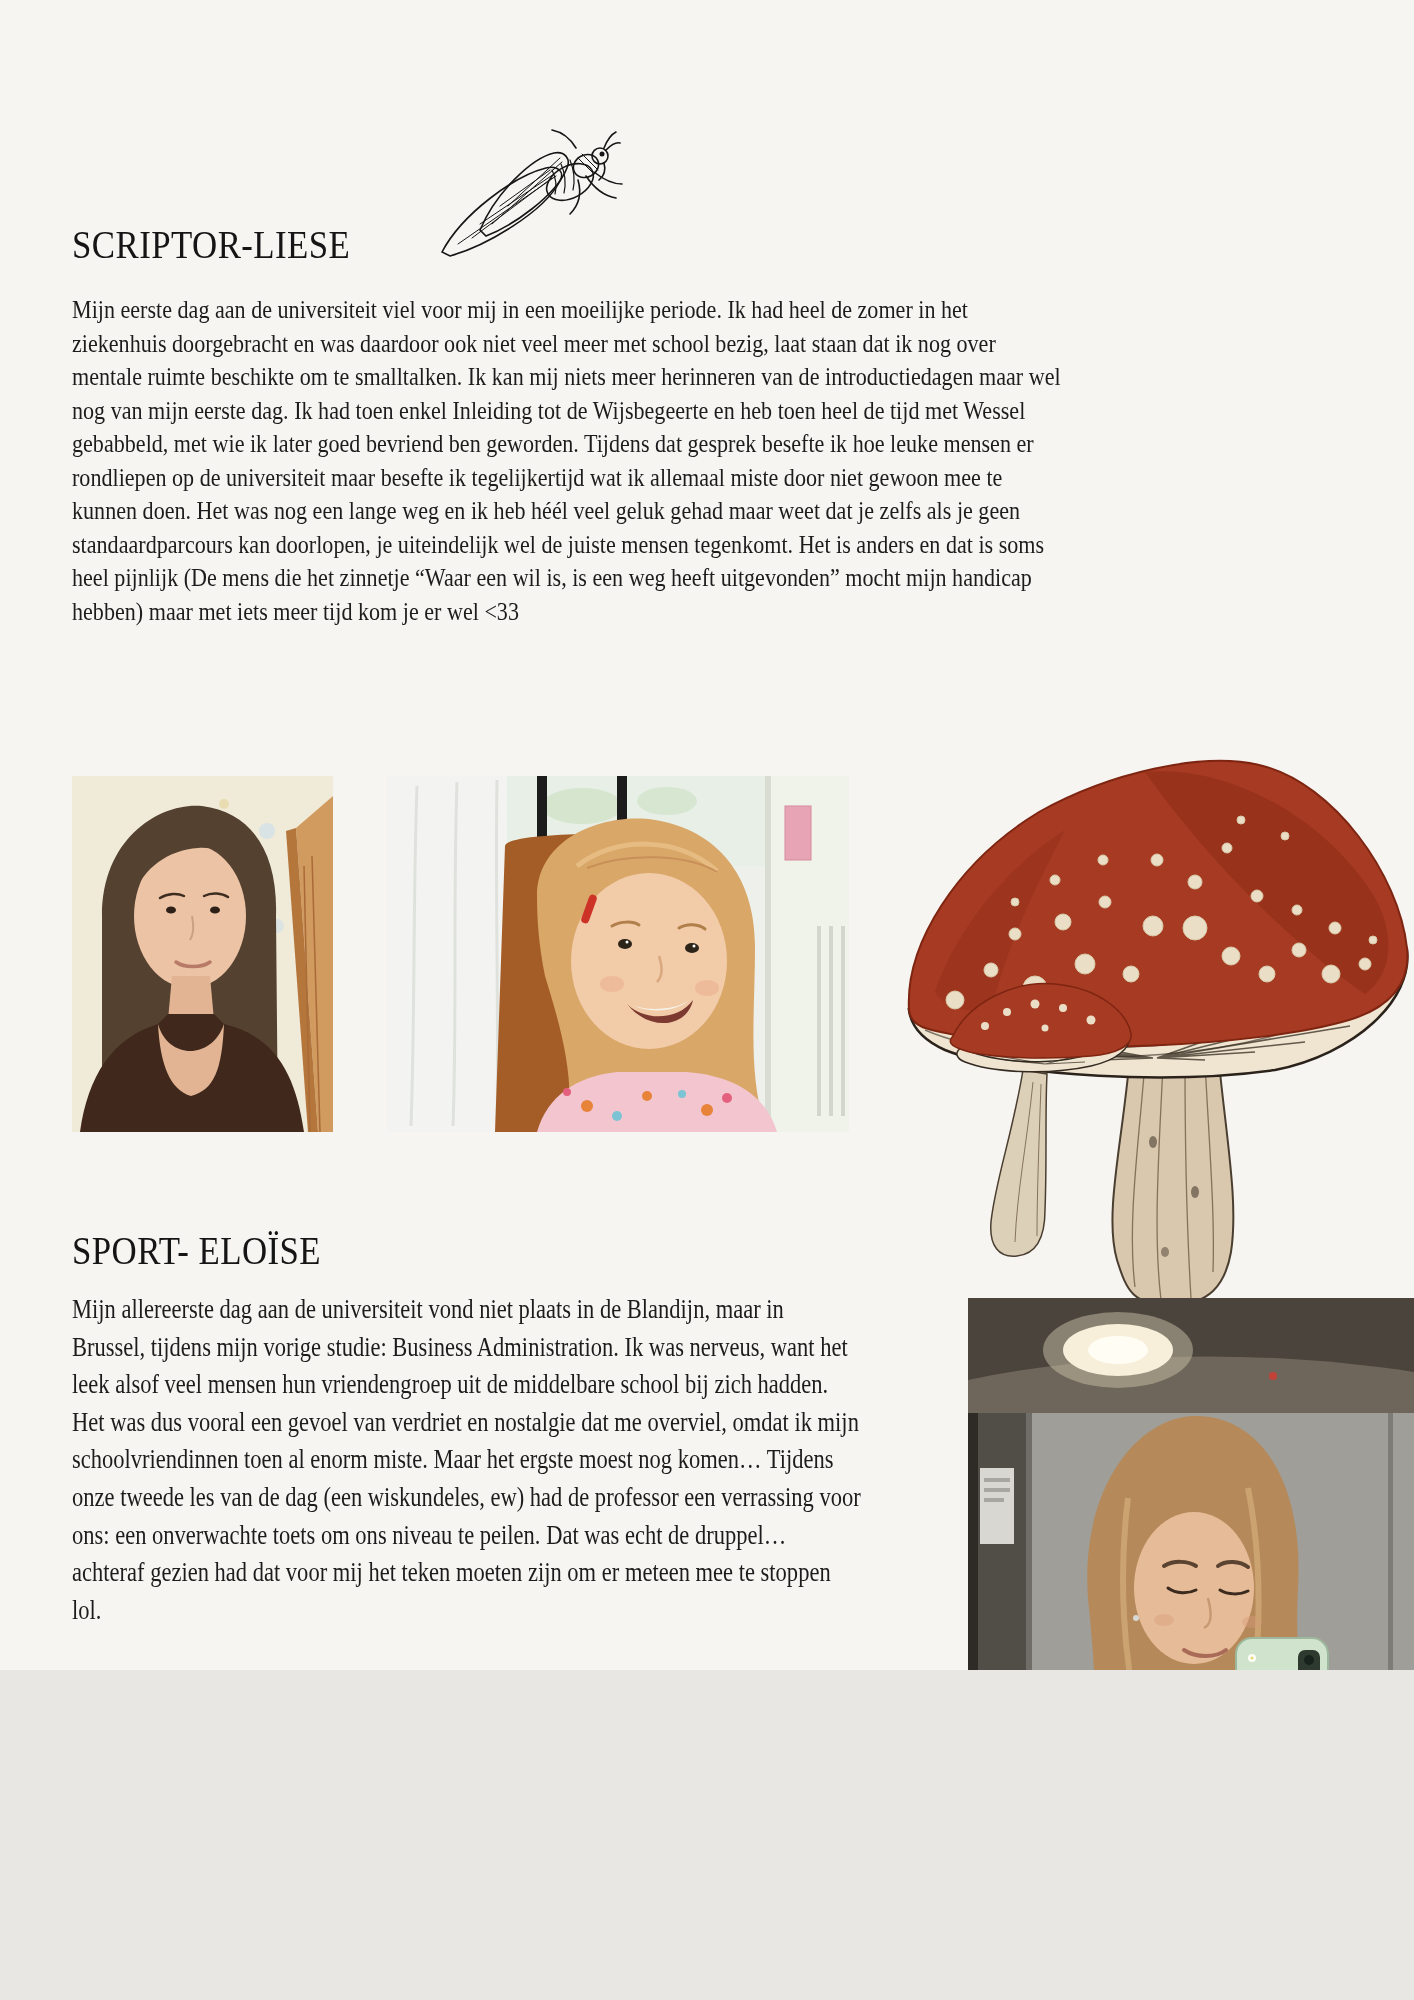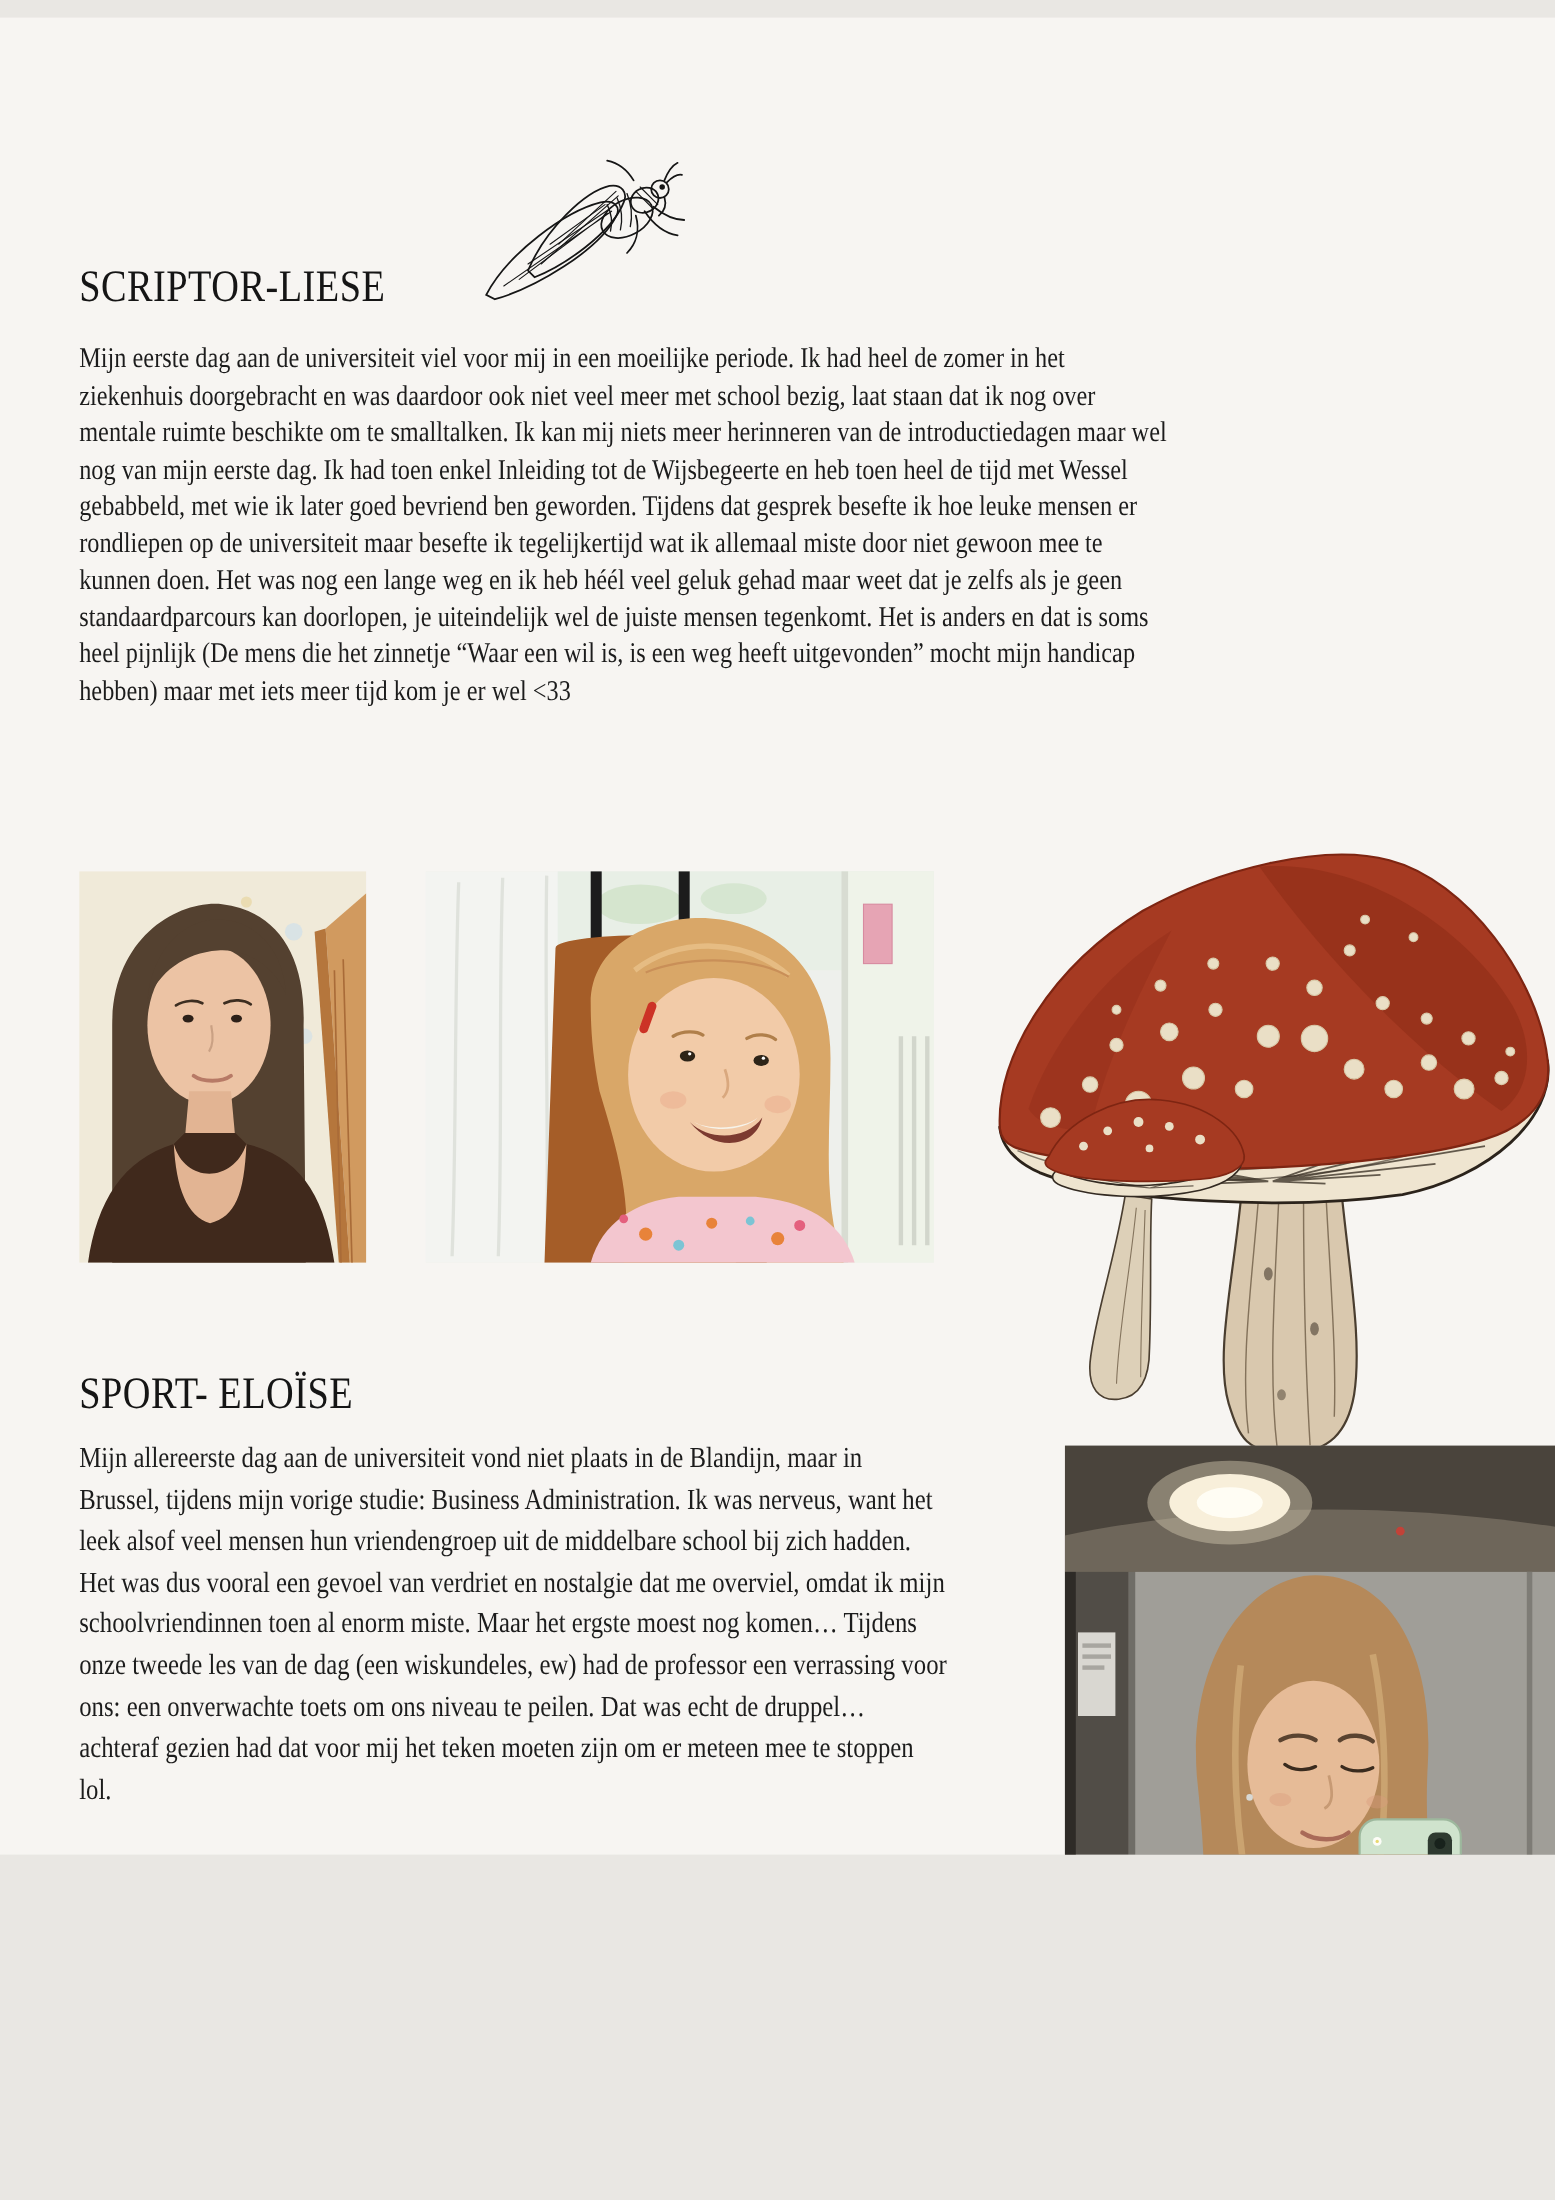--- a/index.html
+++ b/index.html
@@ -1,18 +1,18 @@
 <!DOCTYPE html>
 <html><head>
 <meta charset="utf-8">
 <style>
   html,body{margin:0;padding:0;}
   body{background:#e9e7e3;}
   .page{
-    position:relative;width:1414px;height:1670px;margin:16px auto;
+    position:relative;width:1414px;height:1670px;margin:0 auto;
     background:#f7f5f2;overflow:hidden;
     font-family:"Liberation Serif", serif;color:#1b1b1b;
   }
   .abs{position:absolute;}
   .condensed{transform:scaleX(0.85);transform-origin:0 0;}
   h1.section-heading{
     margin:0;font-weight:400;font-size:41px;letter-spacing:0.5px;
     font-family:"Liberation Serif", serif;color:#151515;white-space:nowrap;
   }
   p.body-text{

